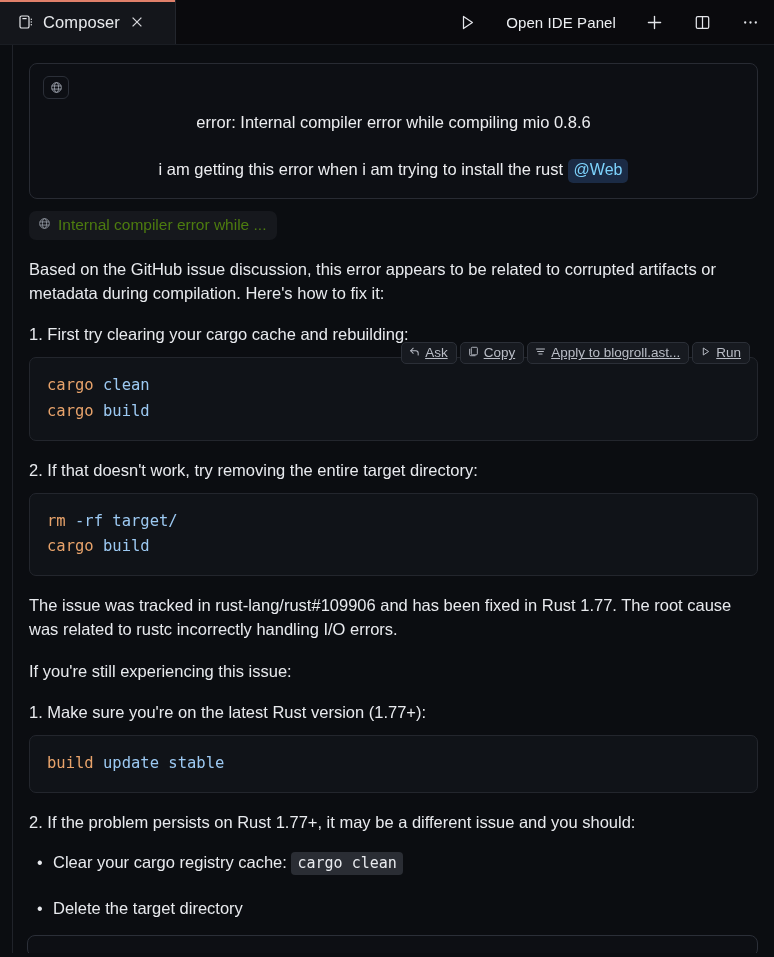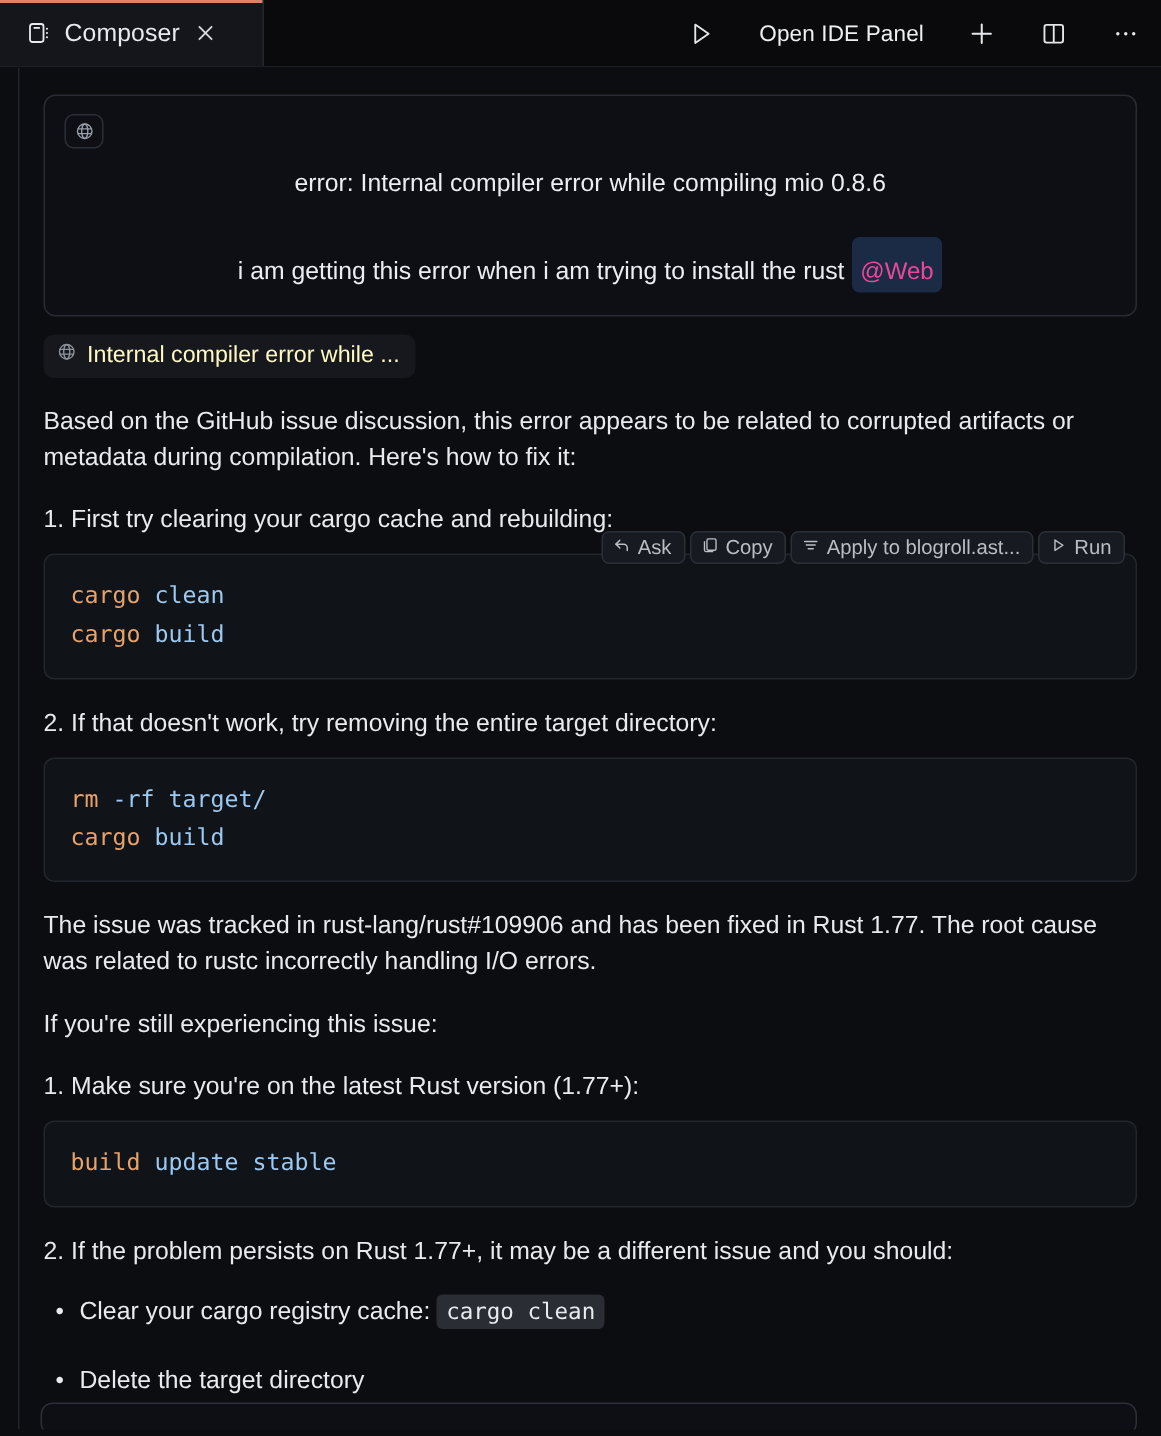--- a/index.html
+++ b/index.html
@@ -105,38 +105,38 @@
   .user-line {
     color: #ecedf0;
     font-size: 16.5px;
     line-height: 1.45;
     text-align: center;
   }
   .user-line.second { margin-top: 23px; }
   .web-badge {
     display: inline-block;
     background: #1b2b45;
-    color: #ec4899;
+    color: #7dd3fc;
     border-radius: 5px;
-    padding: 14px 6px 2px 6px;
+    padding: 1px 6px 2px 6px;
     font-size: 16px;
     line-height: 1.3;
     vertical-align: baseline;
   }
 
   
   .source-pill {
     display: inline-flex;
     align-items: center;
     gap: 7px;
     margin: 12px 0 0 15px;
     background: #16181d;
     border-radius: 7px;
     padding: 5px 11px 6px 9px;
-    color: #fef9c3;
+    color: #4d7c0f;
     font-size: 15.5px;
     cursor: pointer;
     text-align: center;
   }
 
   
   .assistant { margin: 0 2px 0 15px; }
   .para {
     color: #e8eaee;
     font-size: 16.5px;
@@ -177,20 +177,21 @@
     gap: 5px;
     background: #171a20;
     border: 1px solid #2b2f37;
     border-radius: 5px;
     color: #b9bdc6;
     font-size: 13.5px;
     padding: 3px 8px 4px 7px;
     white-space: nowrap;
     cursor: pointer;
     height: 22px;
+    text-decoration: underline;
   }
 
   
   .bullets { margin-top: 16px; }
   .bullet {
     display: flex;
     align-items: baseline;
     gap: 0;
     margin-top: 23px;
     color: #e8eaee;

